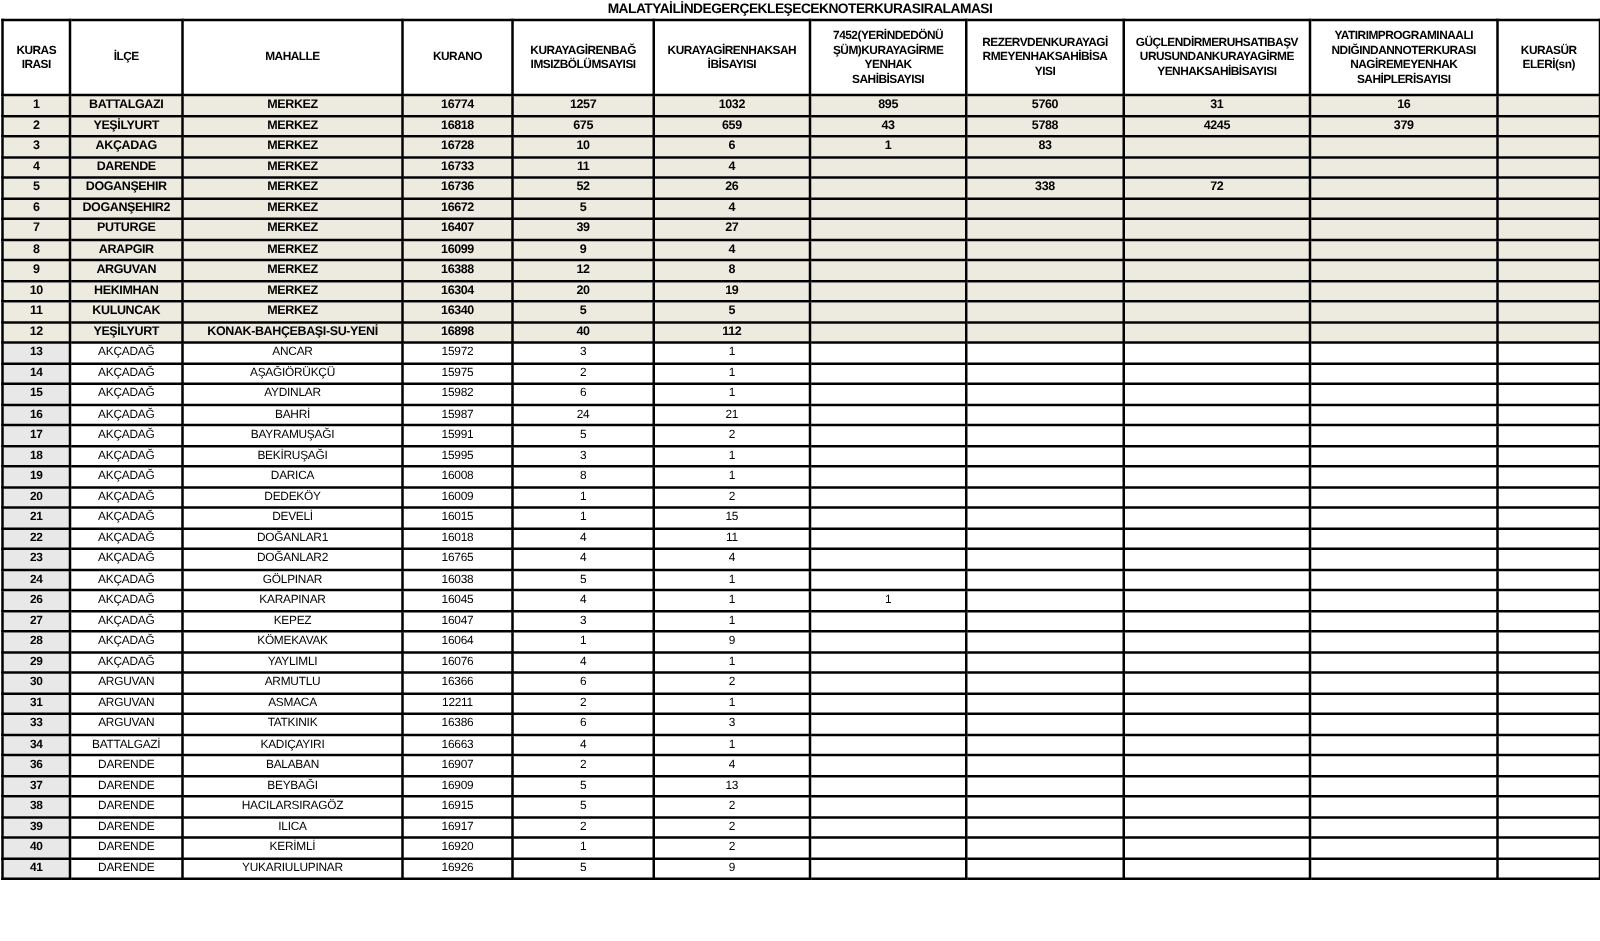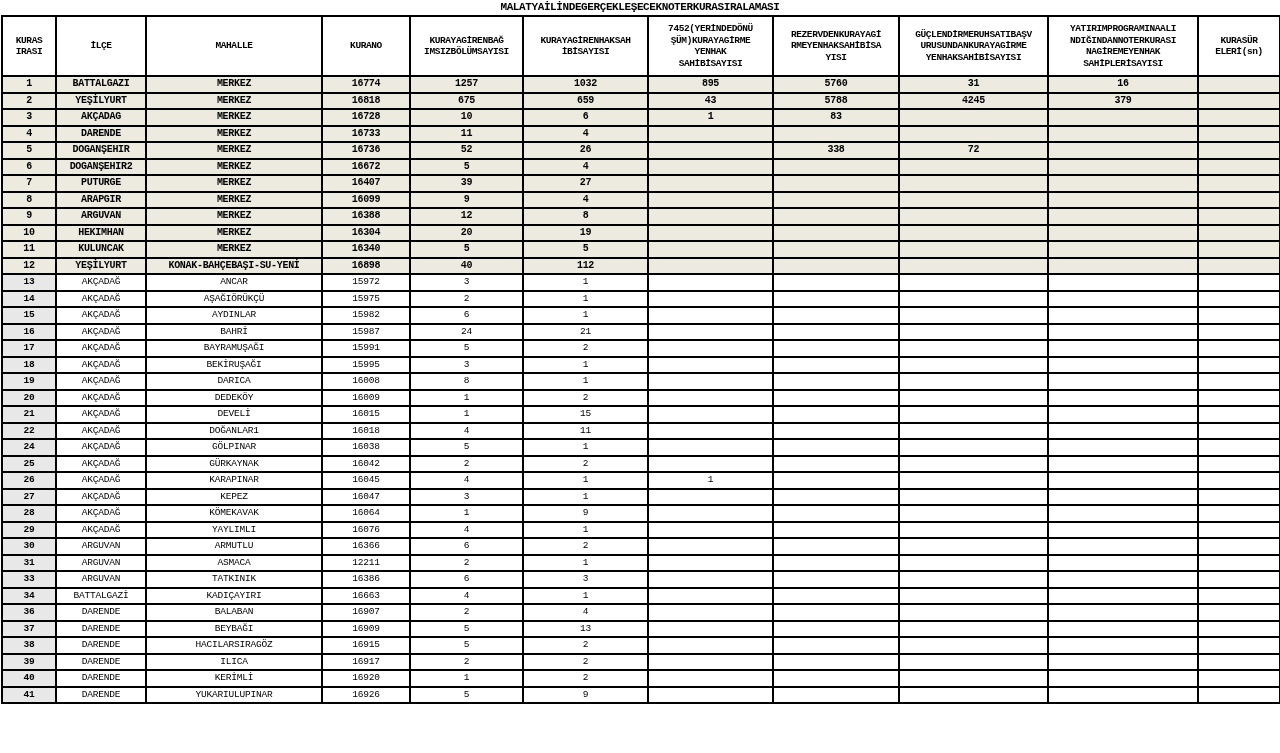--- a/index.html
+++ b/index.html
@@ -2,21 +2,21 @@
 <html><head>
 <meta charset="utf-8">
 <style>
   * { margin: 0; padding: 0; box-sizing: border-box; }
   html, body {
     width: 1280px; height: 753px;
     background: #ffffff;
     font-family: "Liberation Sans", sans-serif;
     overflow: hidden;
   }
-  .page { width: 1280px; height: 666px; font-family: Liberation Mono, monospace; }
+  .page { width: 1280px; height: 666px; }
   .title {
     text-align: center;
     font-weight: bold;
     font-size: 11px;
     letter-spacing: -0.4px;
     color: #000;
     padding: 1px 0 2px 0;
     height: 15px;
     line-height: 13px;
   }
@@ -398,39 +398,39 @@
           <td>16018</td>
           <td>4</td>
           <td>11</td>
           <td></td>
           <td></td>
           <td></td>
           <td></td>
           <td></td>
         </tr>
         <tr>
+          <td>23</td>
+          <td>AKÇADAĞ</td>
+          <td>DOĞANLAR2</td>
+          <td>16765</td>
+          <td>4</td>
+          <td>4</td>
+          <td></td>
+          <td></td>
+          <td></td>
+          <td></td>
+          <td></td>
+        </tr>
+        <tr>
           <td>24</td>
           <td>AKÇADAĞ</td>
           <td>GÖLPINAR</td>
           <td>16038</td>
           <td>5</td>
           <td>1</td>
-          <td></td>
-          <td></td>
-          <td></td>
-          <td></td>
-          <td></td>
-        </tr>
-        <tr>
-          <td>25</td>
-          <td>AKÇADAĞ</td>
-          <td>GÜRKAYNAK</td>
-          <td>16042</td>
-          <td>2</td>
-          <td>2</td>
           <td></td>
           <td></td>
           <td></td>
           <td></td>
           <td></td>
         </tr>
         <tr>
           <td>26</td>
           <td>AKÇADAĞ</td>
           <td>KARAPINAR</td>

